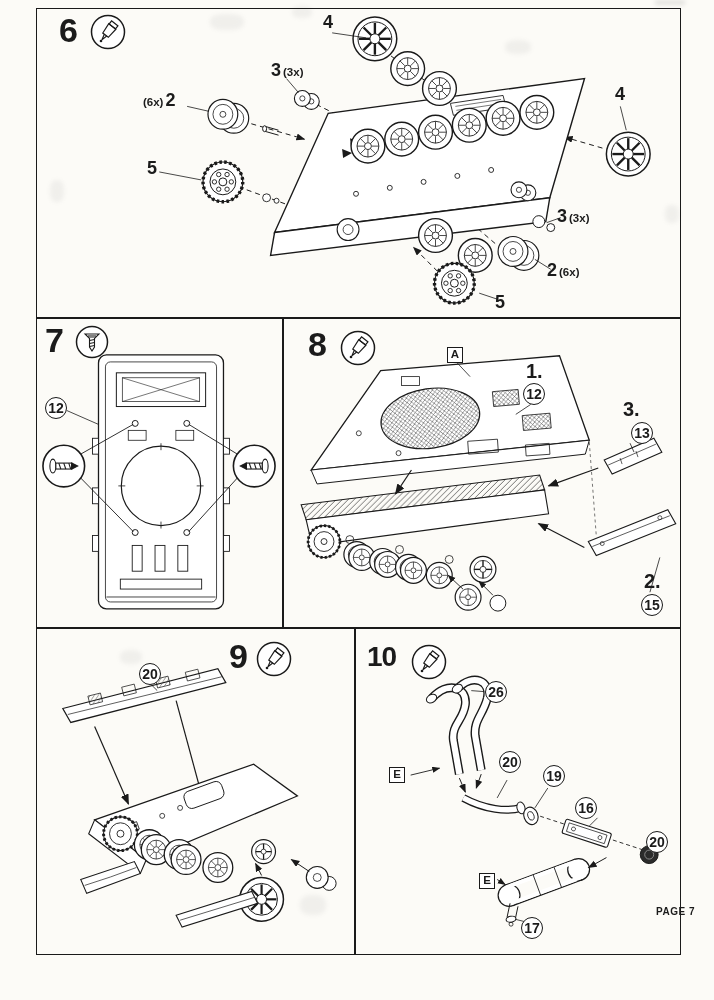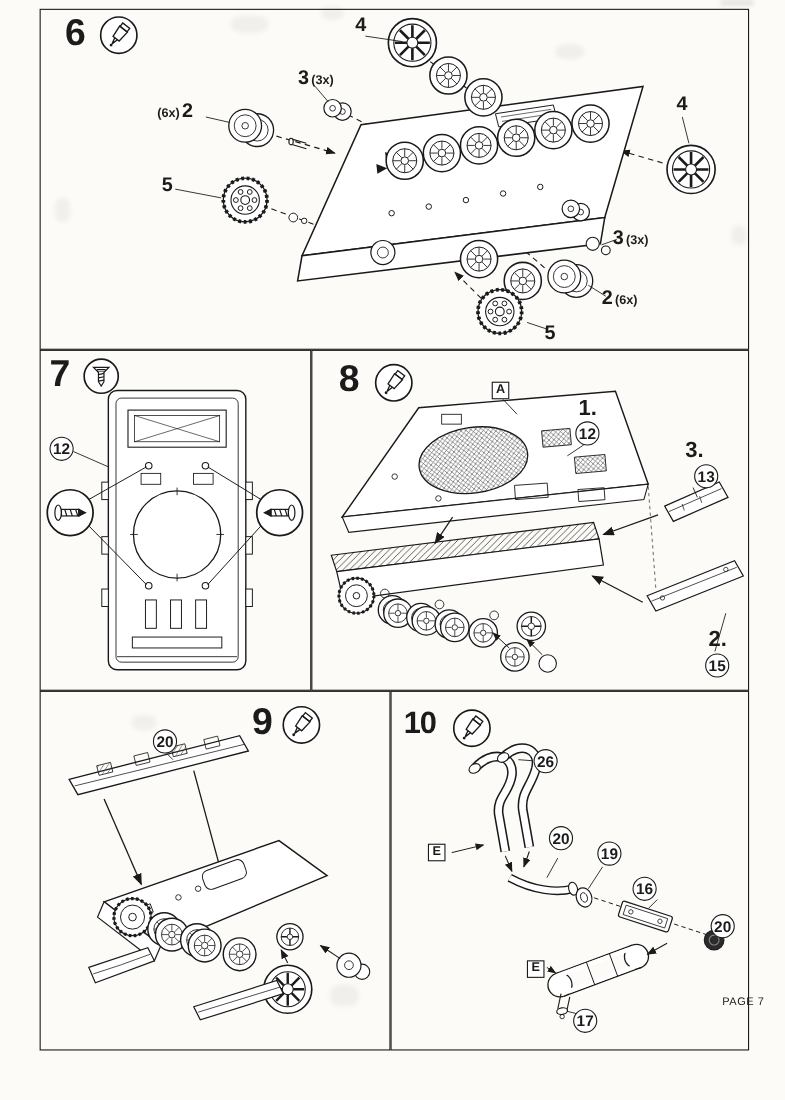--- a/index.html
+++ b/index.html
@@ -20,21 +20,21 @@
     font-size:14px;font-weight:bold;box-sizing:border-box;
   }
   .boxed{
     min-width:16px;height:16px;border:1.4px solid #1a1a1a;background:#fff;
     display:flex;align-items:center;justify-content:center;
     font-size:11.5px;font-weight:bold;padding:0 2px;box-sizing:border-box;
   }
   .icon{position:absolute;}
   .ghost{position:absolute;background:#8b8b8b;opacity:.10;filter:blur(2px);border-radius:40%;}
   .footer{
-    position:absolute;right:19px;top:906px;font-size:10px;font-weight:normal;letter-spacing:.5px;
+    position:absolute;right:19px;top:906px;font-size:10px;font-weight:bold;letter-spacing:.5px;
   }
 </style>
 </head>
 <body>
 
 <div class="page">
 
   <div class="ghost" style="left:210px;top:14px;width:34px;height:16px"></div>
   <div class="ghost" style="left:292px;top:6px;width:20px;height:12px"></div>
   <div class="ghost" style="left:505px;top:40px;width:26px;height:14px"></div>

